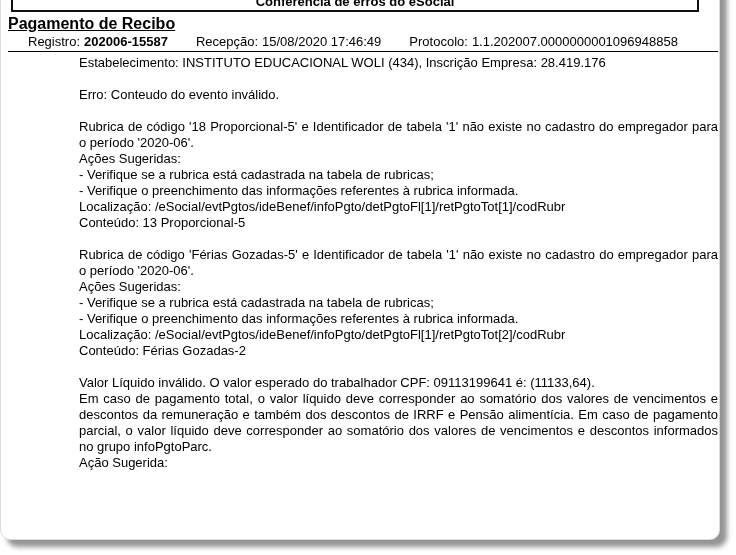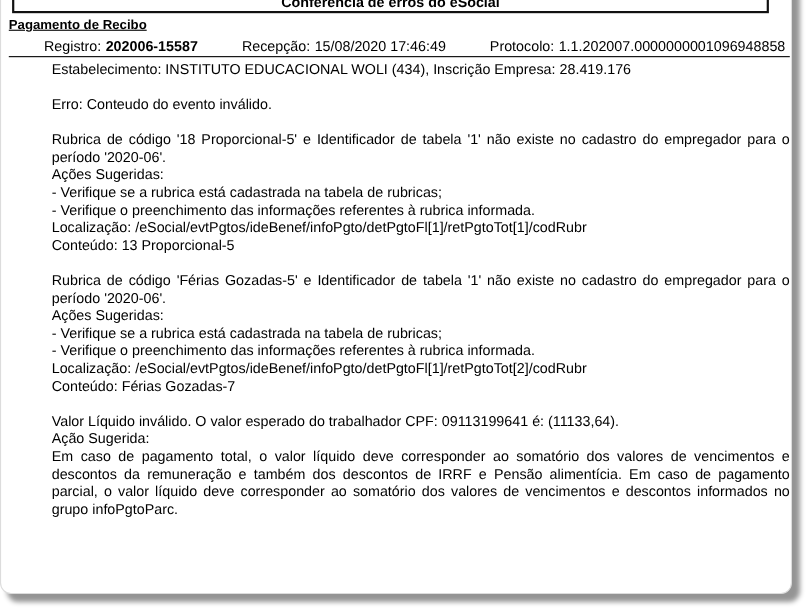--- a/index.html
+++ b/index.html
@@ -32,44 +32,44 @@
     text-align: center;
     font-weight: bold;
     font-size: 13px;
     line-height: 15px;
     white-space: nowrap;
   }
   .section-title {
     position: absolute;
     left: 7px; top: 44px;
     font-weight: bold;
-    font-size: 12px;
+    font-size: 16px;
     text-decoration: underline;
     white-space: nowrap;
   }
   .reg-row {
     position: absolute;
     left: 7px; top: 63px;
     width: 690px;
     padding: 0 0 2px 20px;
     border-bottom: 1px solid #000000;
     font-size: 13px;
     line-height: 15px;
     white-space: nowrap;
   }
-  .reg-row .seg { margin-right: 28px; margin-left: 12px; }
+  .reg-row .seg { margin-right: 28px; }
   .reg-row .v  { margin-left: 4px; }
   .content {
     position: absolute;
     left: 46px; top: 84px;
     width: 671px;
     font-size: 13px;
     line-height: 16px;
   }
-  .line { min-height: 16px; }
+  .line { min-height: 16px; margin-left: 32px; }
   .just { text-align: justify; }
   .sp   { height: 16px; }
 </style>
 </head>
 <body>
 
 <div class="window">
 
   <div class="title-box">
     <div class="title-text">Conferência de erros do eSocial</div>
@@ -96,24 +96,24 @@
       <div class="line">Conteúdo: 13 Proporcional-5</div>
     </div>
     <div class="sp"></div>
 
     <div>
       <div class="line just">Rubrica de código 'Férias Gozadas-5' e Identificador de tabela '1' não existe no cadastro do empregador para o período '2020-06'.</div>
       <div class="line">Ações Sugeridas:</div>
       <div class="line">- Verifique se a rubrica está cadastrada na tabela de rubricas;</div>
       <div class="line">- Verifique o preenchimento das informações referentes à rubrica informada.</div>
       <div class="line">Localização: /eSocial/evtPgtos/ideBenef/infoPgto/detPgtoFl[1]/retPgtoTot[2]/codRubr</div>
-      <div class="line">Conteúdo: Férias Gozadas-7</div>
+      <div class="line">Conteúdo: Férias Gozadas-2</div>
     </div>
     <div class="sp"></div>
 
     <div>
       <div class="line">Valor Líquido inválido. O valor esperado do trabalhador CPF: 09113199641 é: (11133,64).</div>
+      <div class="line just">Em caso de pagamento total, o valor líquido deve corresponder ao somatório dos valores de vencimentos e descontos da remuneração e também dos descontos de IRRF e Pensão alimentícia. Em caso de pagamento parcial, o valor líquido deve corresponder ao somatório dos valores de vencimentos e descontos informados no grupo infoPgtoParc.</div>
       <div class="line">Ação Sugerida:</div>
-      <div class="line just">Em caso de pagamento total, o valor líquido deve corresponder ao somatório dos valores de vencimentos e descontos da remuneração e também dos descontos de IRRF e Pensão alimentícia. Em caso de pagamento parcial, o valor líquido deve corresponder ao somatório dos valores de vencimentos e descontos informados no grupo infoPgtoParc.</div>
     </div>
   </div>
 
 </div>
 
 </body></html>

